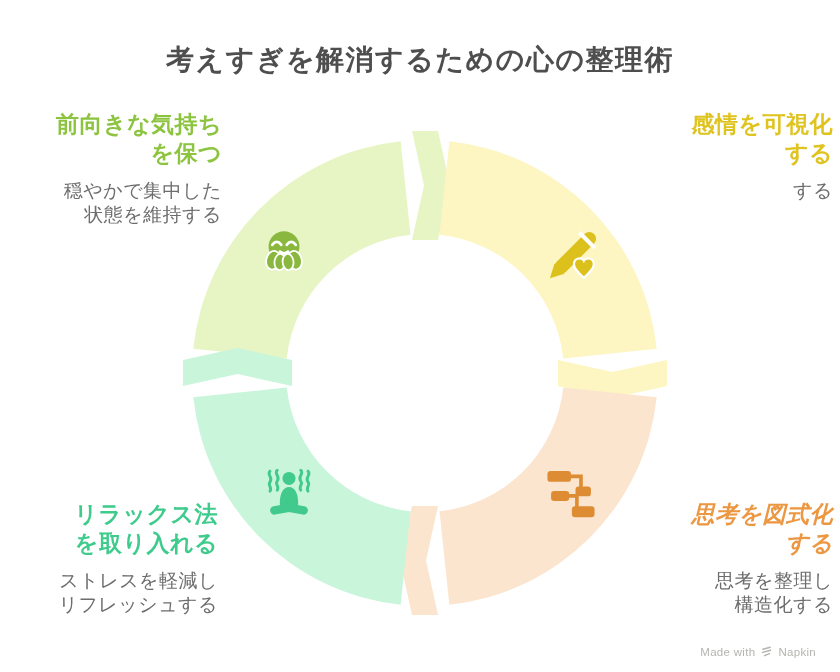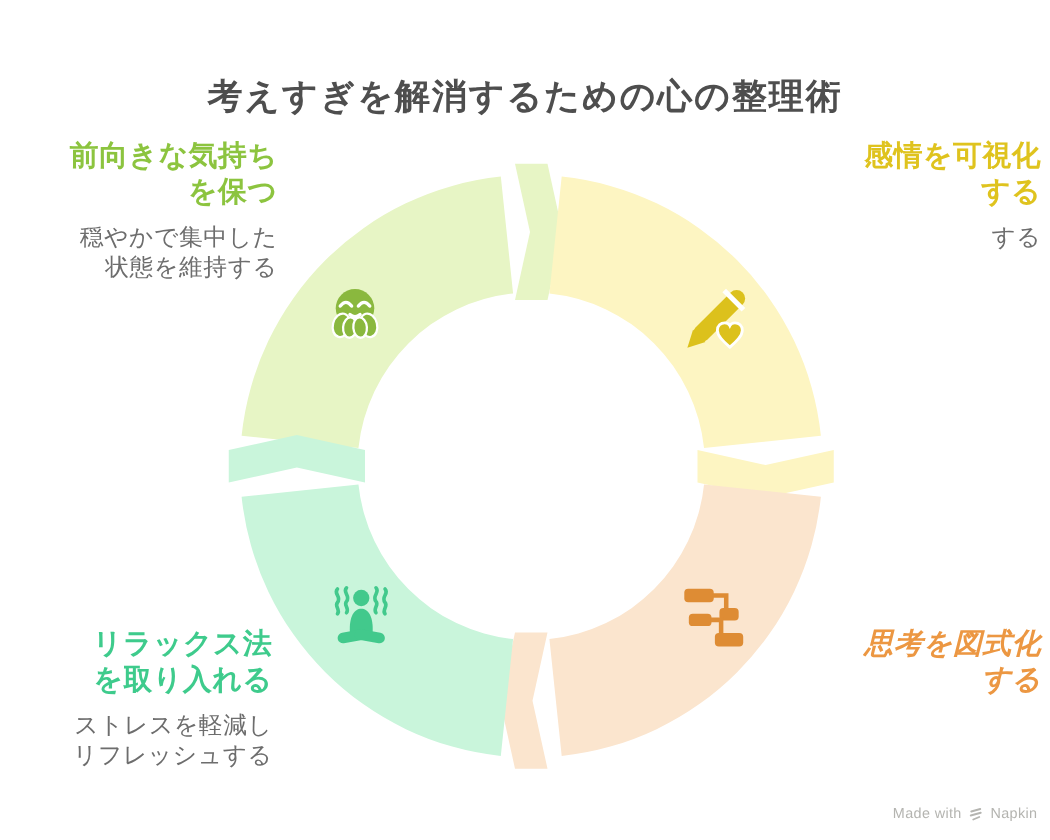--- a/index.html
+++ b/index.html
@@ -1,33 +1,33 @@
 <!DOCTYPE html>
 <html><head>
 <meta charset="utf-8">
 <style>
   html,body{margin:0;padding:0;background:#ffffff;}
   .stage{
     position:relative;width:840px;height:672px;background:#ffffff;overflow:hidden;
     font-family:"Liberation Sans","DejaVu Sans",sans-serif;
   }
   .title{
-    position:absolute;top:58px;left:0;width:100%;text-align:center;
+    position:absolute;top:41px;left:0;width:100%;text-align:center;
     font-size:28px;font-weight:700;letter-spacing:1.5px;
   }
   #ring-svg{position:absolute;left:0;top:0;}
   .step-label{position:absolute;}
   .step-label .heading{font-size:23px;font-weight:700;line-height:1.24;letter-spacing:.5px;}
   .step-label .desc{margin-top:12px;font-size:19px;line-height:1.28;letter-spacing:.5px;}
   .align-right{text-align:right;}
   .align-left{text-align:right;}
   .step-icon{position:absolute;width:58px;height:58px;}
   .step-icon svg{display:block;width:100%;height:100%;}
   .watermark{
-    position:absolute;right:10px;bottom:14px;display:flex;align-items:flex-start;gap:5px;
+    position:absolute;right:24px;bottom:14px;display:flex;align-items:center;gap:5px;
     font-size:11.5px;letter-spacing:.3px;text-decoration:none;cursor:pointer;
   }
   .watermark svg{display:block;}
 </style>
 </head>
 <body>
 
 <div class="stage">
 
   <div class="title" style="color: rgb(78, 78, 78);">考えすぎを解消するための心の整理術</div>
@@ -61,20 +61,24 @@
     </div>
     <div class="desc" style="color: rgb(109, 109, 109);">
       <div>する</div>
     </div>
   </div>
 
   <div class="step-label align-left" style="left:633px;top:500px;width:200px;">
     <div class="heading" style="color: rgb(236, 151, 66); font-style: italic;">
       <div>思考を図式化</div>
       <div>する</div>
+    </div>
+    <div class="desc" style="color: rgb(109, 109, 109);">
+      <div>思考を整理し</div>
+      <div>構造化する</div>
     </div>
   </div>
 
   <div class="step-label align-right" style="right:622px;top:500px;width:230px;">
     <div class="heading" style="color: rgb(62, 203, 140);">
       <div>リラックス法</div>
       <div>を取り入れる</div>
     </div>
     <div class="desc" style="color: rgb(109, 109, 109);">
       <div>ストレスを軽減し</div>

